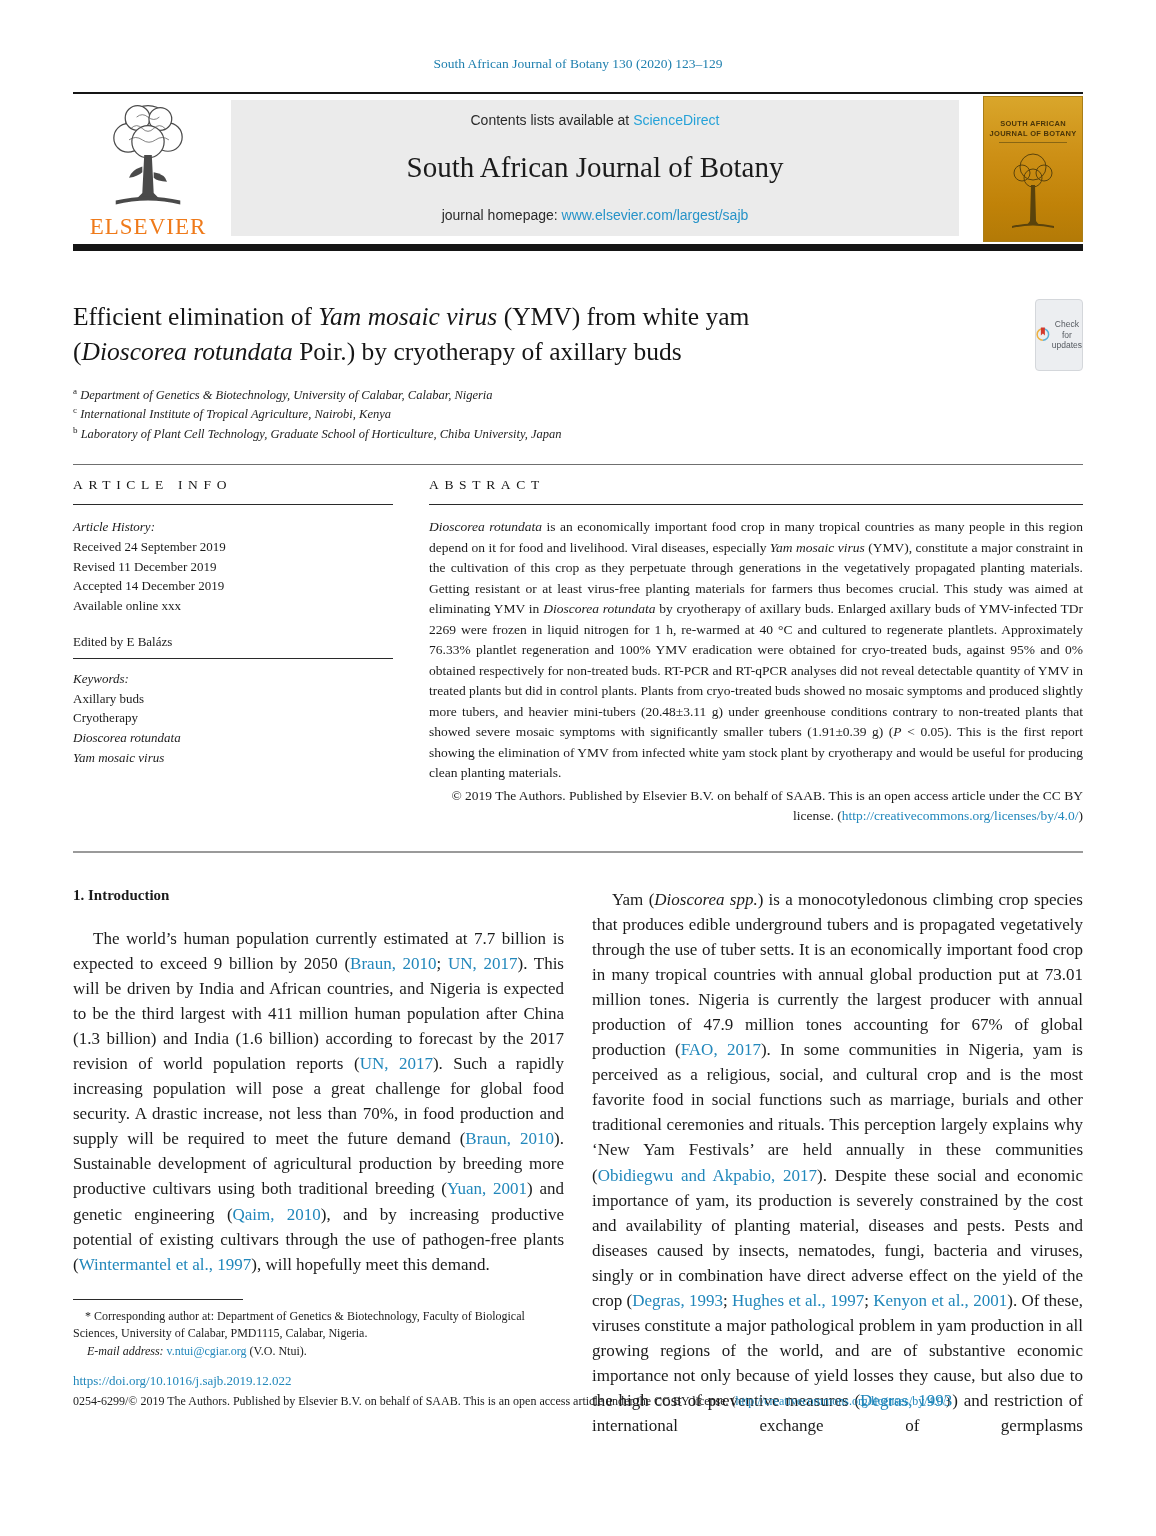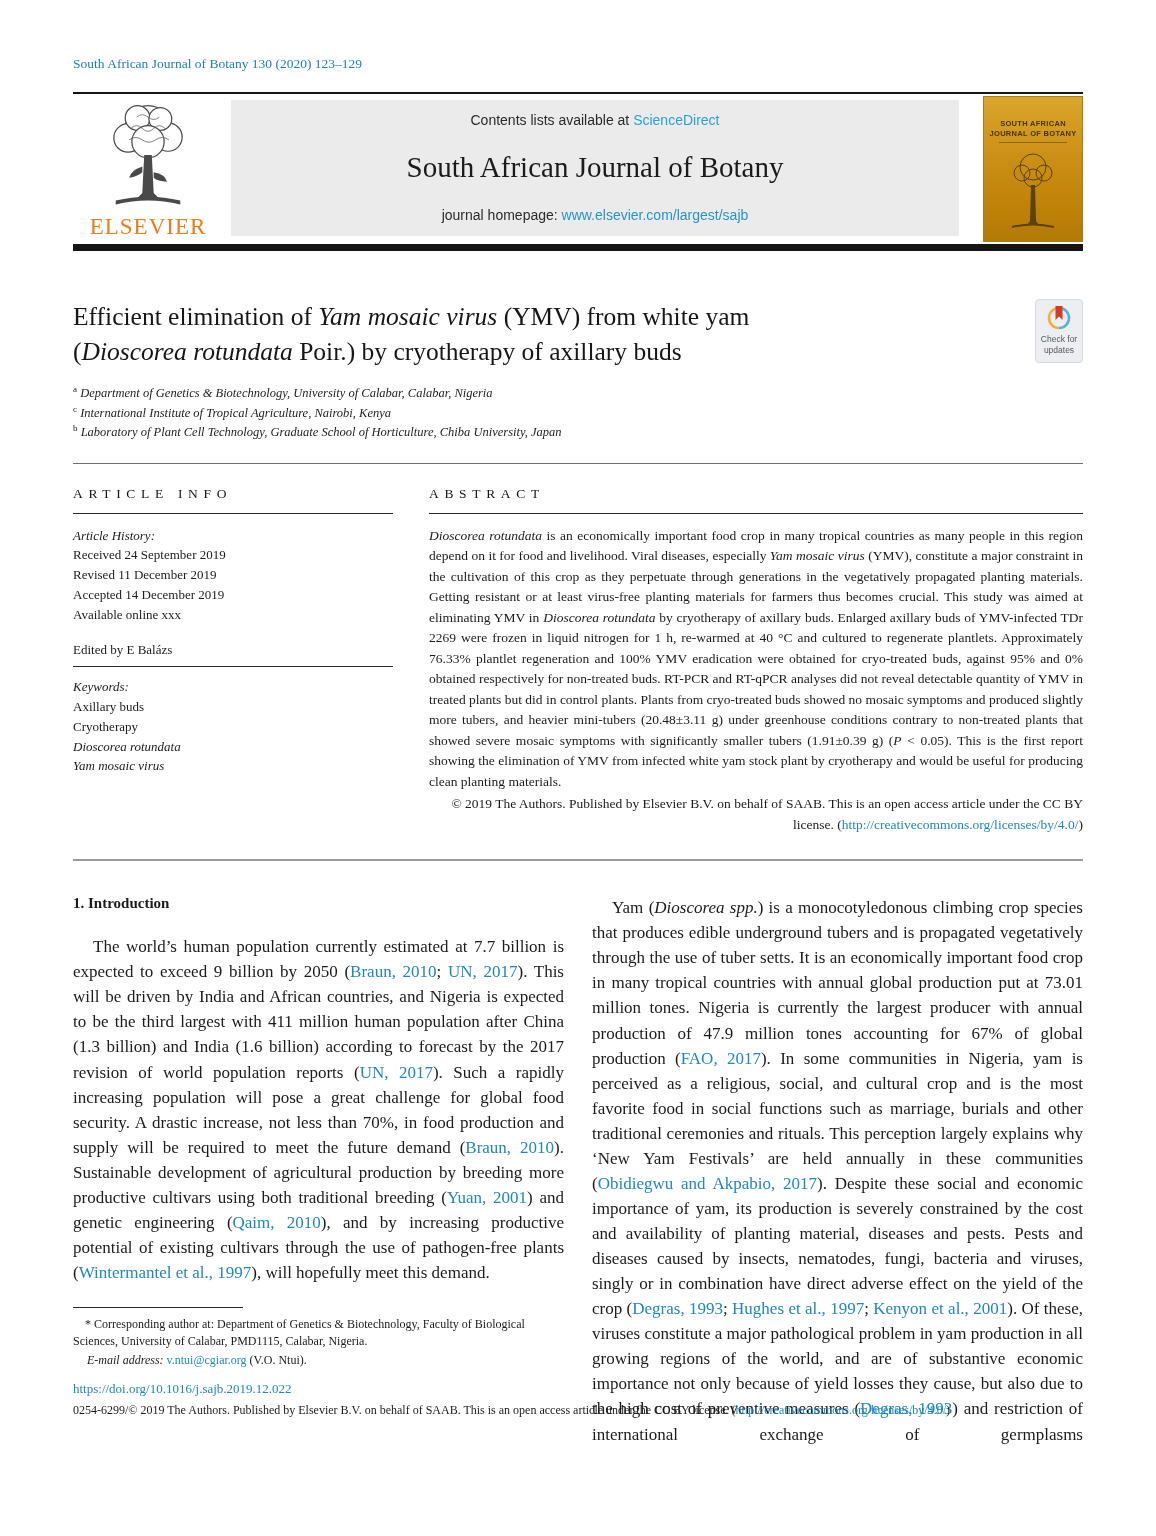--- a/index.html
+++ b/index.html
@@ -1,20 +1,20 @@
 <!DOCTYPE html>
 <html><head>
 <meta charset="utf-8">
 <style>
   * { margin:0; padding:0; box-sizing:border-box; }
   html,body { width:1156px; height:1536px; background:#ffffff; overflow:hidden; }
   body { font-family:"Liberation Serif", serif; color:#1b1b1b; position:relative; }
   .page { padding:56px 73px 0 73px; }
 
-  .citation { font-size:13.5px; color:#1e7fae; margin-bottom:20px; }
+  .citation { text-align:center; font-size:13.5px; color:#1e7fae; margin-bottom:20px; }
 
   .rule-top { border-top:2px solid #151515; }
   .header { display:flex; align-items:stretch; height:148px; }
   .logo-block { width:158px; display:flex; flex-direction:column; align-items:center; justify-content:flex-end; padding:4px 8px 2px 0; }
   .wordmark { font-size:23px; color:#ef7a1a; letter-spacing:1px; margin-top:2px; font-family:"Liberation Serif", serif; }
   .grey-box { flex:1; background:#ebebeb; margin:6px 24px 6px 0; display:flex; flex-direction:column; align-items:center; justify-content:space-between; padding:12px 10px 13px 10px; }
   .contents-line { font-family:"Liberation Sans", sans-serif; font-size:14px; color:#2a2a2a; }
   .contents-line .sd { color:#26a2d8; }
   .journal-title { font-size:29px; color:#1b1b1b; }
   .homepage-line { font-family:"Liberation Sans", sans-serif; font-size:14px; color:#2a2a2a; }
@@ -22,31 +22,31 @@
   .cover { width:100px; height:146px; margin-top:2px; background:linear-gradient(180deg,#d9a62b 0%, #cd9016 40%, #c08208 75%, #b37a07 100%); position:relative; border:1px solid #a97e18; }
   .cover-inner { position:absolute; inset:0; display:flex; flex-direction:column; align-items:center; }
   .cover-title { margin-top:22px; text-align:center; font-family:"Liberation Sans", sans-serif; font-weight:bold; font-size:7.5px; color:#4a3508; line-height:1.35; letter-spacing:0.3px; }
   .cover-sub { width:70%; height:1px; background:#6b5210; margin-top:3px; opacity:.7; }
   .cover svg { position:absolute; bottom:8px; left:50%; transform:translateX(-50%); }
 
   .bar-bottom { height:7px; background:#151515; margin-top:2px; }
 
   .title-row { display:flex; justify-content:space-between; margin-top:48px; }
   .article-title { font-size:25.5px; line-height:1.38; color:#161616; max-width:880px; }
-  .badge { width:48px; height:64px; background:#eceef1; border:1px solid #d4d7db; border-radius:4px; display:flex; flex-direction:column; align-items:center; justify-content:center; gap:2px; cursor:pointer; }
+  .badge { width:48px; height:72px; background:#eceef1; border:1px solid #d4d7db; border-radius:4px; display:flex; flex-direction:row; align-items:center; justify-content:center; gap:2px; cursor:pointer; }
   .badge-label { font-family:"Liberation Sans", sans-serif; font-size:8.5px; color:#555a60; text-align:center; line-height:1.25; }
 
   .authors { margin-top:20px; font-size:17.5px; color:#1b1b1b; }
   sup.superscript, .sup-blue { color:#2187bb; }
   .affils { margin-top:15px; font-size:12.5px; font-style:italic; line-height:1.55; color:#222; }
   .affils sup { font-style:normal; font-size:9px; }
 
   .thin-divider { border-top:1px solid #6f6f6f; margin-top:20px; }
 
-  .info-abs { display:flex; gap:36px; margin-top:22px; }
+  .info-abs { display:flex; gap:36px; margin-top:12px; }
   .info-col { width:320px; flex:none; }
   .abs-col { flex:1; }
   .sec-heading { font-size:13.5px; letter-spacing:0.42em; color:#151515; }
   .heading-rule { border-top:1px solid #2a2a2a; margin-top:11px; margin-bottom:12px; }
   .info-col .item { font-size:13px; line-height:1.52; }
   .lbl-italic { font-style:italic; font-size:13px; line-height:1.52; }
   .edited { font-size:13px; margin-top:18px; }
   .rule-mini { border-top:1px solid #2a2a2a; margin-top:8px; margin-bottom:10px; }
   .kw-italic { font-style:italic; }
   .abstract-body { font-size:13.5px; line-height:1.52; text-align:justify; color:#1b1b1b; }

